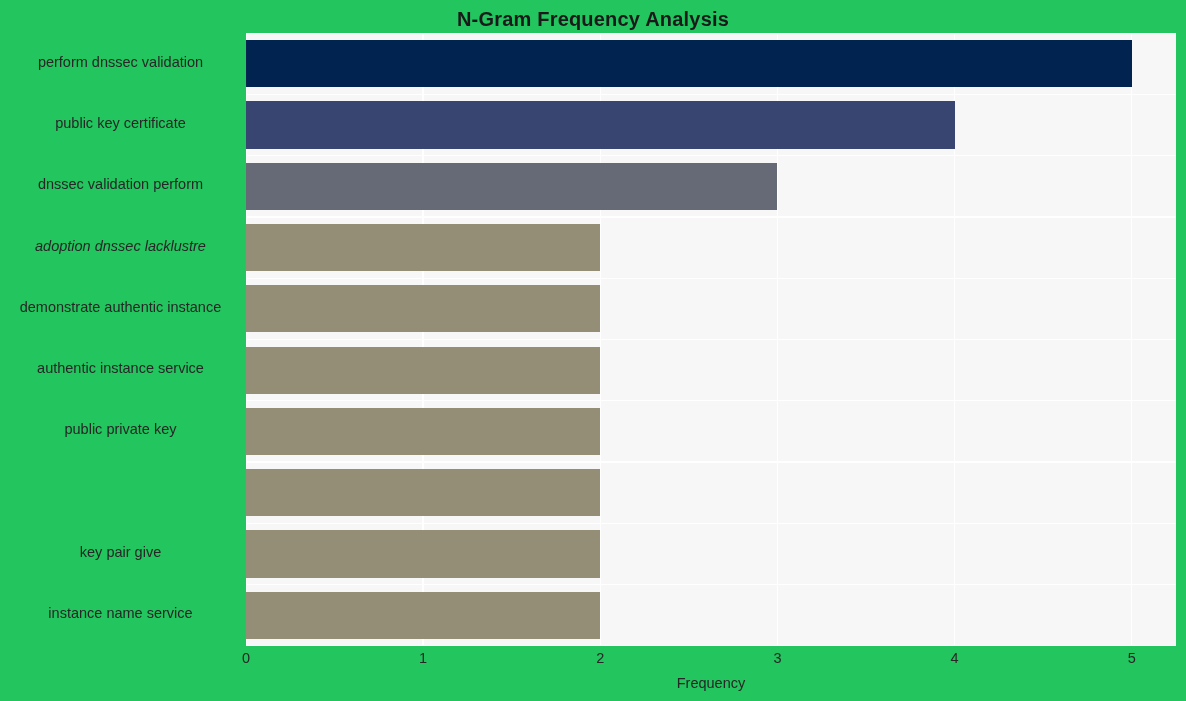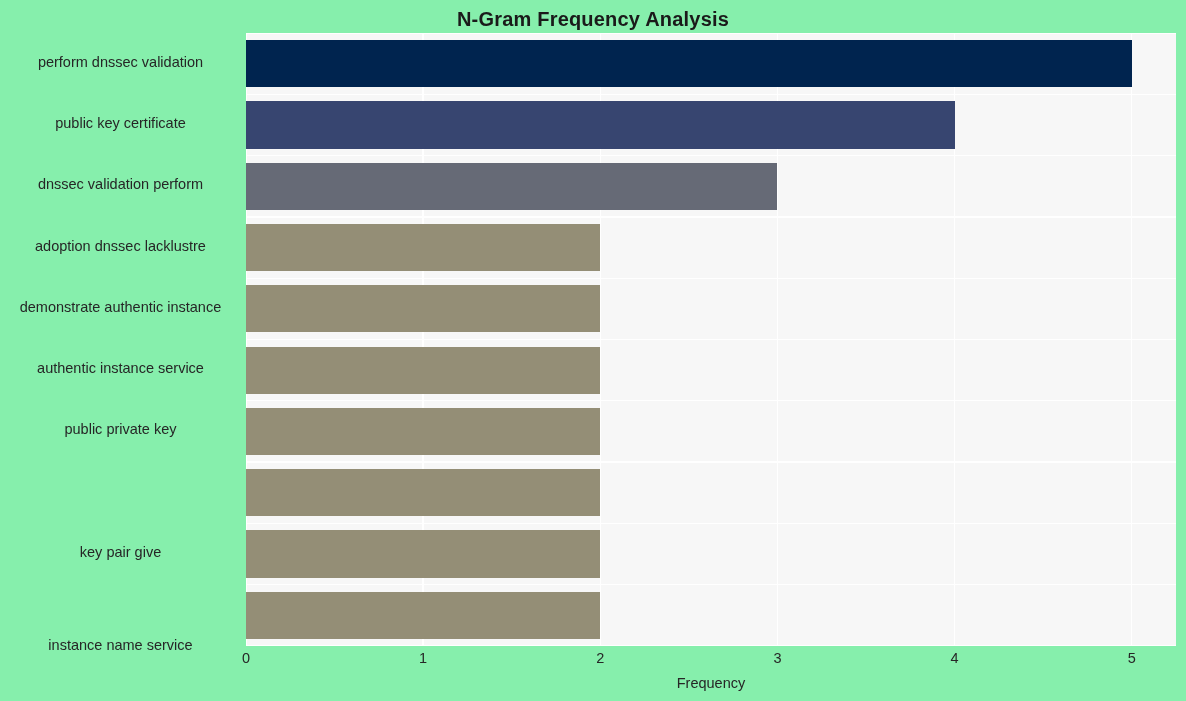--- a/index.html
+++ b/index.html
@@ -14,21 +14,21 @@
     overflow: hidden;
     position: relative;
   }
 
   #figure {
     position: absolute;
     left: 0;
     top: 0;
     width: 1186px;
     height: 701px;
-    background: #86efac;
+    background: #22c55e;
   }
 
   
   #chart-title {
     position: absolute;
     left: 0;
     top: 7px;
     width: 1186px;
     text-align: center;
     font-size: 20px;
@@ -153,26 +153,26 @@
         <div class="bar" title="private key pair: 2" style="top: 436.149px; height: 47.201px; width: 354.286px; background: rgb(148, 142, 118);"></div>
         <div class="bar" title="key pair give: 2" style="top: 497.449px; height: 47.201px; width: 354.286px; background: rgb(148, 142, 118);"></div>
         <div class="bar" title="instance name service: 2" style="top: 558.749px; height: 47.201px; width: 354.286px; background: rgb(148, 142, 118);"></div>
       </div>
   </div>
 
   <div id="y-labels">
       <div class="ytick" style="top: 20.65px;">perform dnssec validation</div>
       <div class="ytick" style="top: 143.25px;">dnssec validation perform</div>
       <div class="ytick" style="top: 81.95px;">public key certificate</div>
-      <div class="ytick" style="top: 204.55px;">adoption dnssec lacklustre</div>
+      <div class="ytick" style="top: 204.55px; font-style: italic;">adoption dnssec lacklustre</div>
       <div class="ytick" style="top: 265.85px;">demonstrate authentic instance</div>
       <div class="ytick" style="top: 327.15px;">authentic instance service</div>
       <div class="ytick" style="top: 388.45px;">public private key</div>
       <div class="ytick" style="top: 511.05px; padding-left: 47px;">key pair give</div>
-      <div class="ytick" style="top: 572.35px; margin-top: 32px;">instance name service</div>
+      <div class="ytick" style="top: 572.35px;">instance name service</div>
     </div>
 
   <div id="x-labels">
       <div class="xtick" style="left: 0px;">0</div>
       <div class="xtick" style="left: 177.143px;">1</div>
       <div class="xtick" style="left: 354.286px;">2</div>
       <div class="xtick" style="left: 531.429px;">3</div>
       <div class="xtick" style="left: 708.571px;">4</div>
       <div class="xtick" style="left: 885.714px;">5</div>
     </div>

